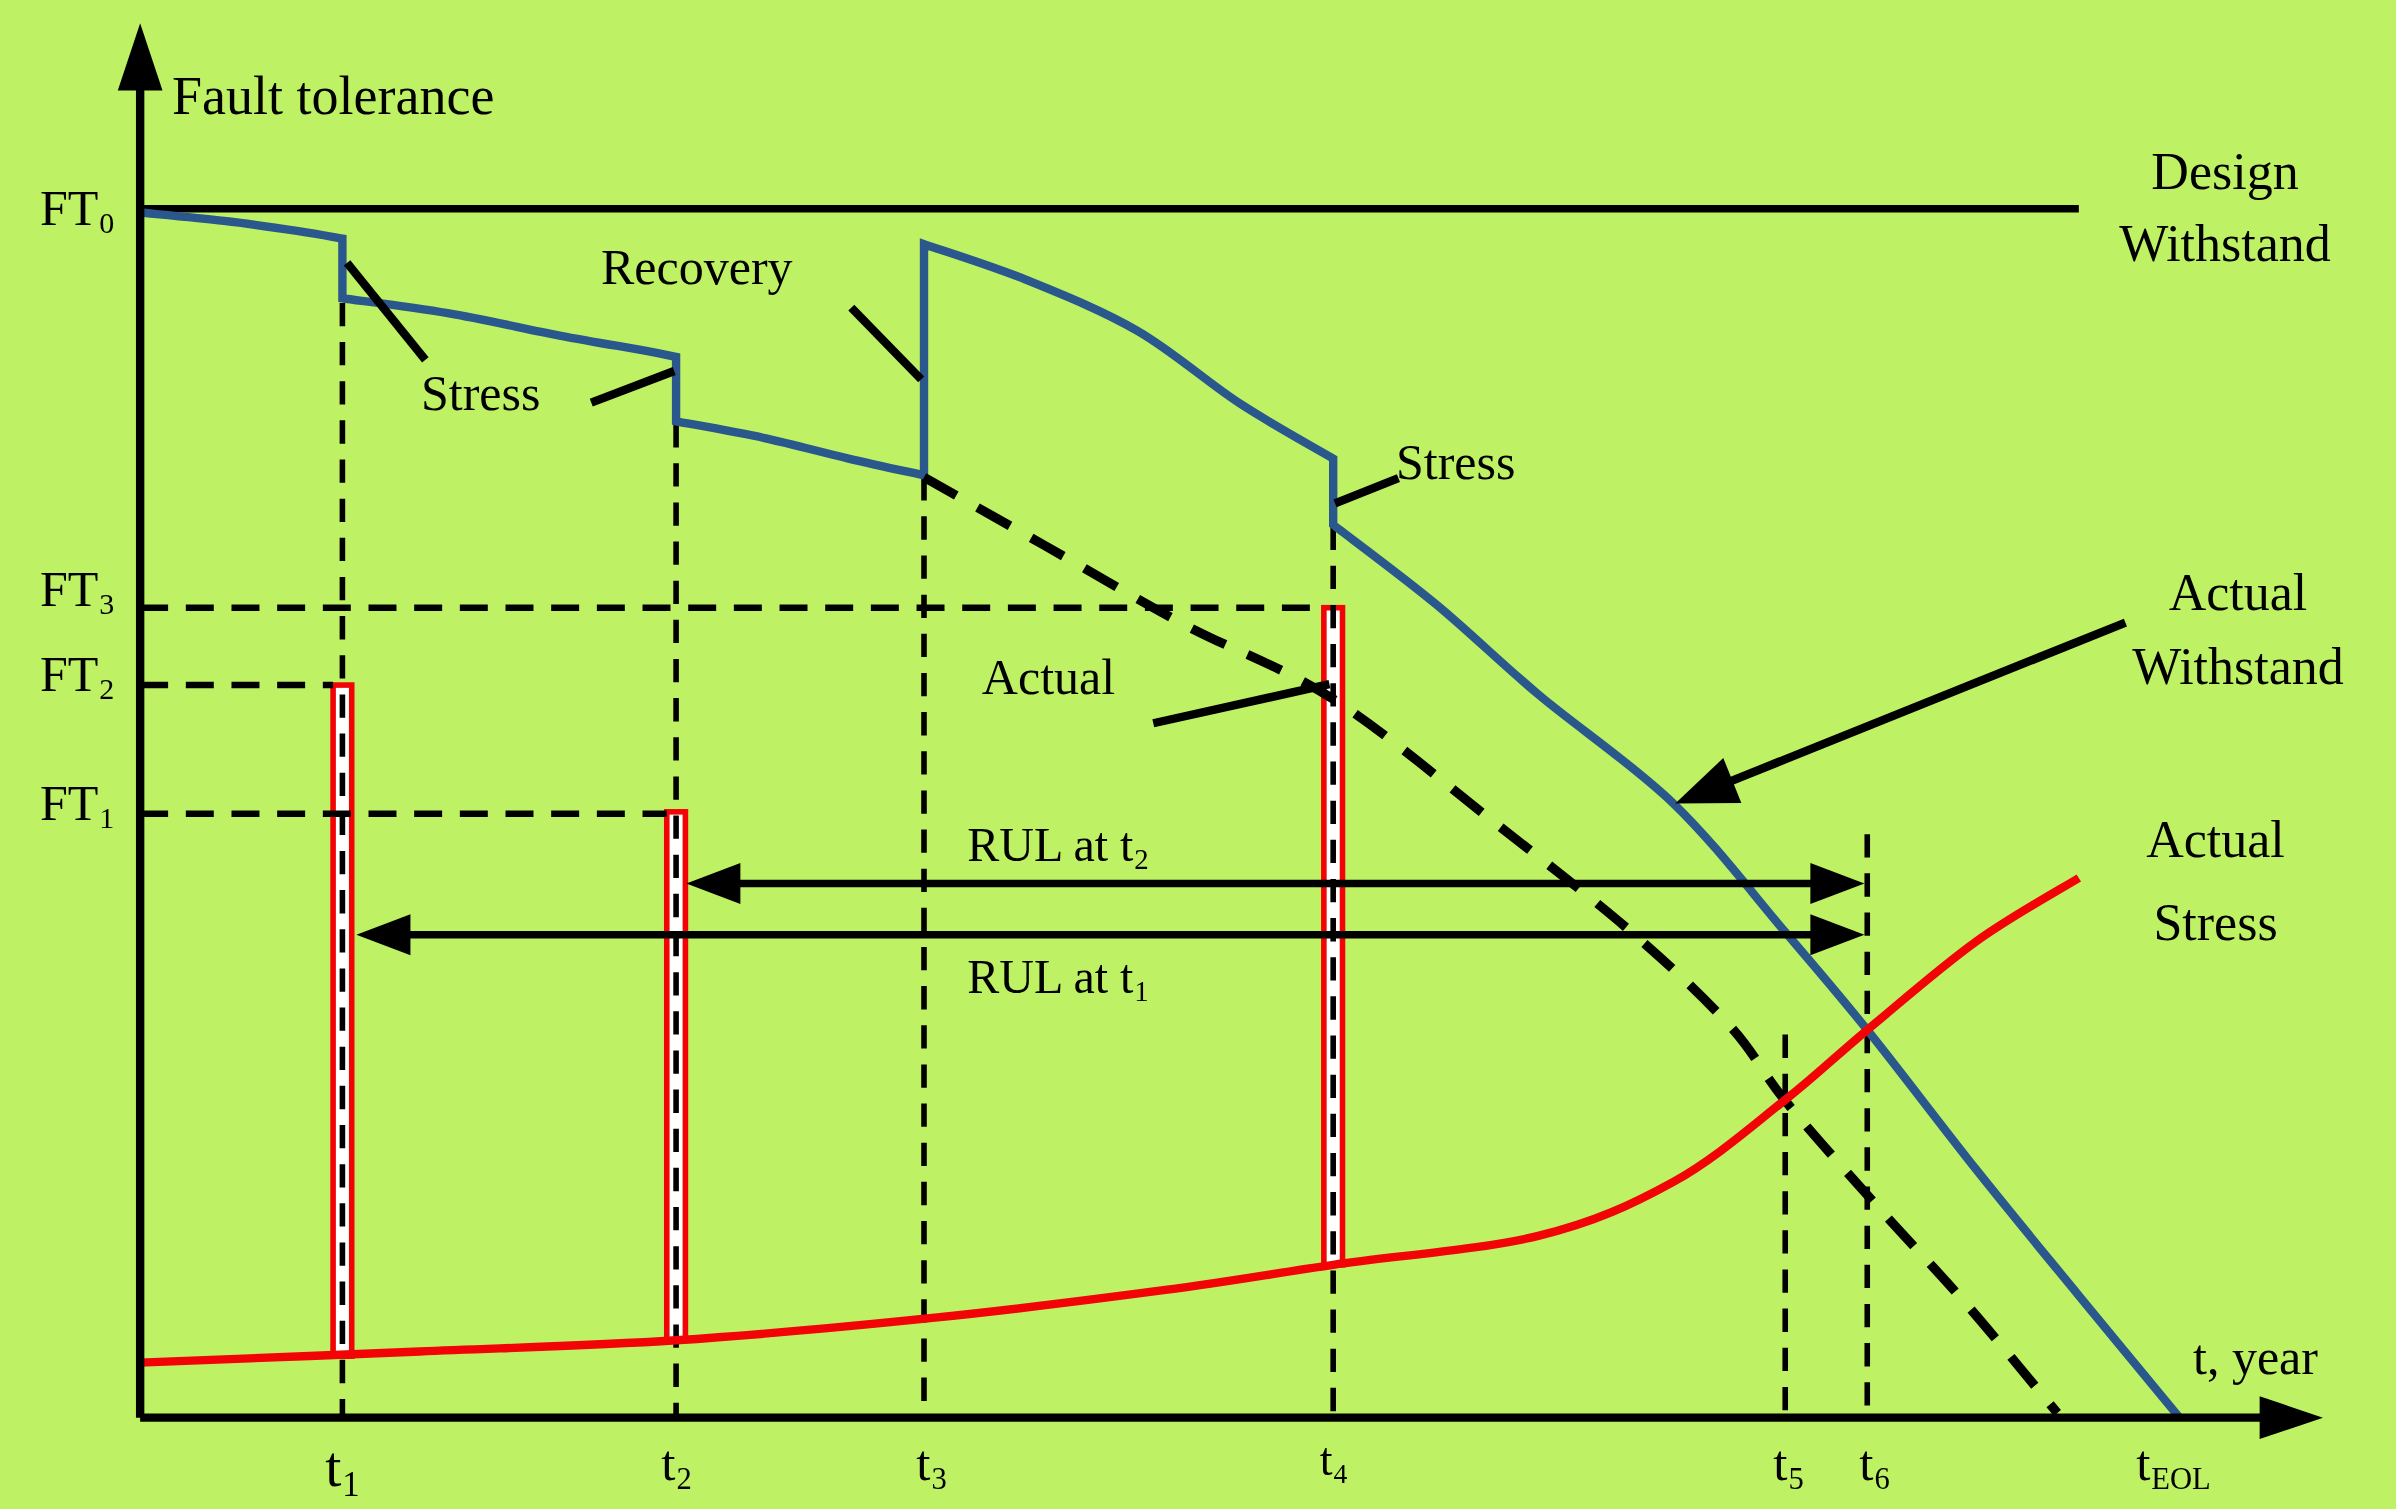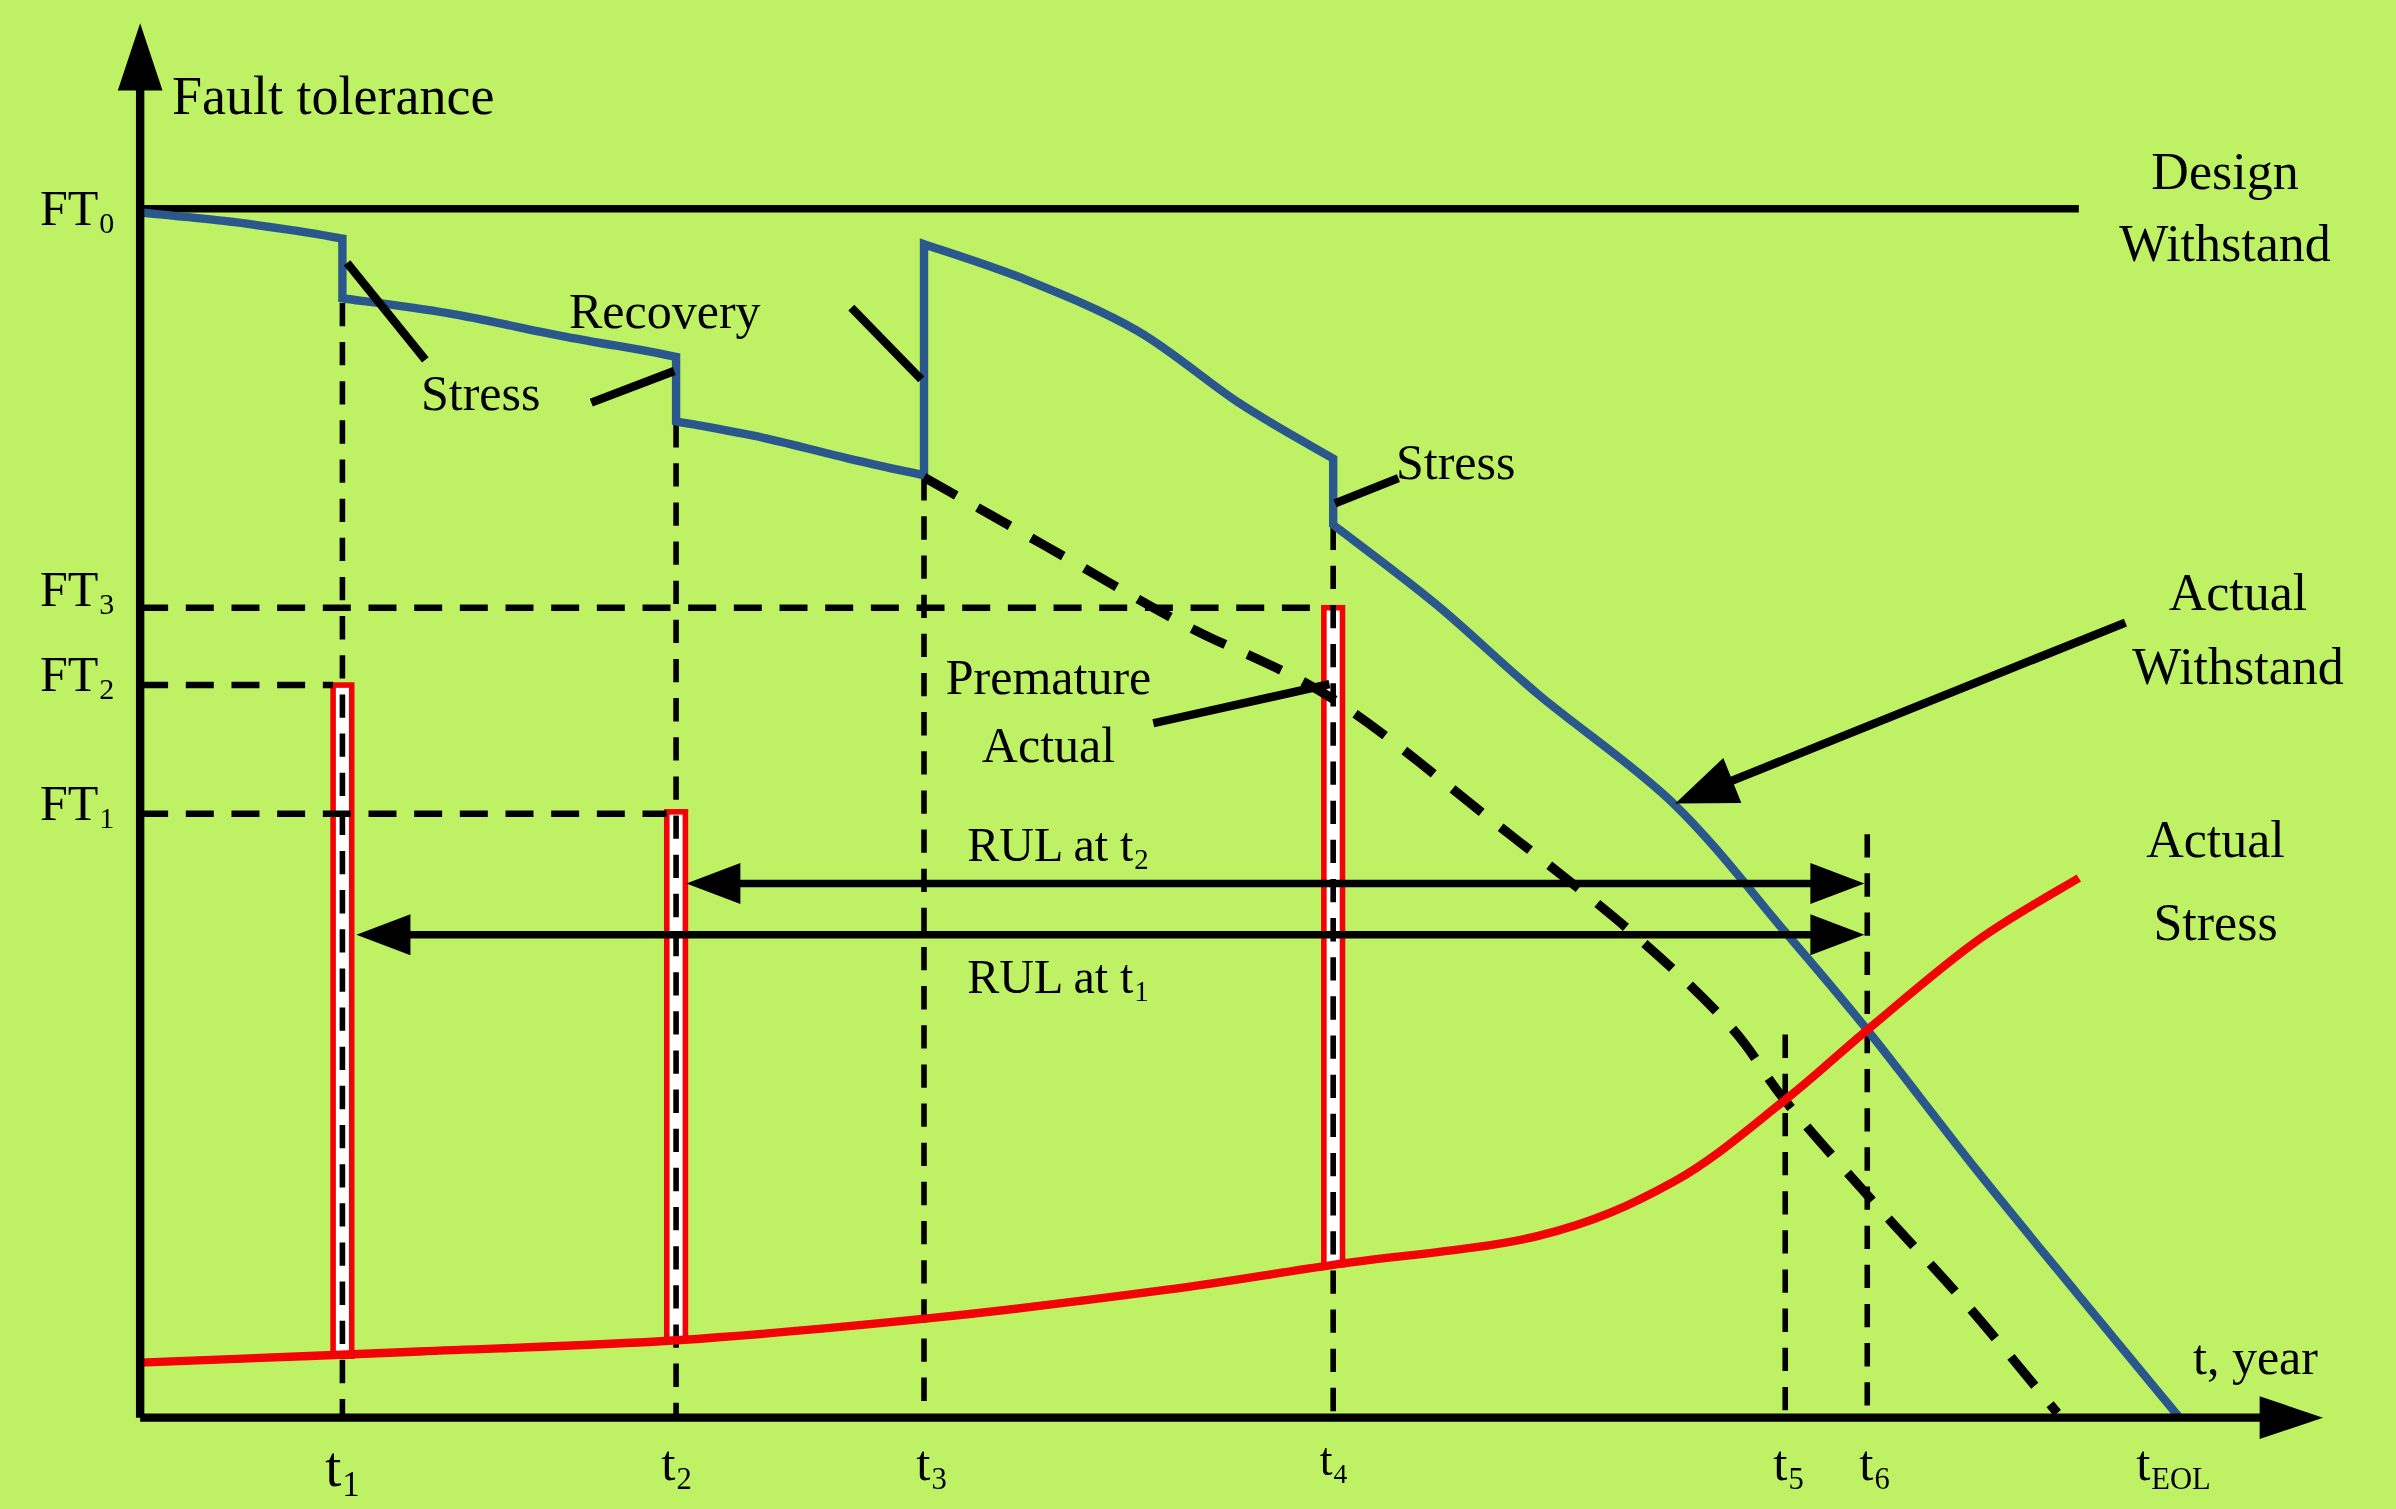--- a/index.html
+++ b/index.html
@@ -58,28 +58,27 @@
   <div class="lbl rt" style="left:11.2px;top:180px;width:103px;"><span class="it">FT</span><span class="sub">0</span></div>
   <div class="lbl rt" style="left:11.2px;top:561px;width:103px;"><span class="it">FT</span><span class="sub">3</span></div>
   <div class="lbl rt" style="left:11.2px;top:646px;width:103px;"><span class="it">FT</span><span class="sub">2</span></div>
   <div class="lbl rt" style="left:11.2px;top:775px;width:103px;"><span class="it">FT</span><span class="sub">1</span></div>
 
   <div class="lbl ctr" style="left:2062px;top:136px;width:326px;font-size:52px;line-height:72px;text-align:center;">
     <div>Design</div>
     <div>Withstand</div>
   </div>
 
-  <div class="lbl" style="left:569px;top:239px;margin-top:44px;">Recovery</div>
+  <div class="lbl" style="left:601px;top:239px;">Recovery</div>
 
   <div class="lbl" style="left:421px;top:365px;">Stress</div>
 
   <div class="lbl" style="left:1396px;top:434px;">Stress</div>
 
   <div class="lbl ctr" style="left:890px;top:643px;width:317px;line-height:68px;">
-    <div>Premature</div>
     <div>Actual</div>
   </div>
 
   <div class="lbl ctr" style="left:923px;top:817px;width:270px;font-size:48px;"><span class="it">RUL at t</span><span class="sub it">2</span></div>
 
   <div class="lbl ctr" style="left:923px;top:949px;width:270px;font-size:48px;"><span class="it">RUL at t</span><span class="sub it">1</span></div>
 
   <div class="lbl ctr" style="left:2084px;top:556px;width:308px;font-size:52px;line-height:74px;">
     <div>Actual</div>
     <div>Withstand</div>

